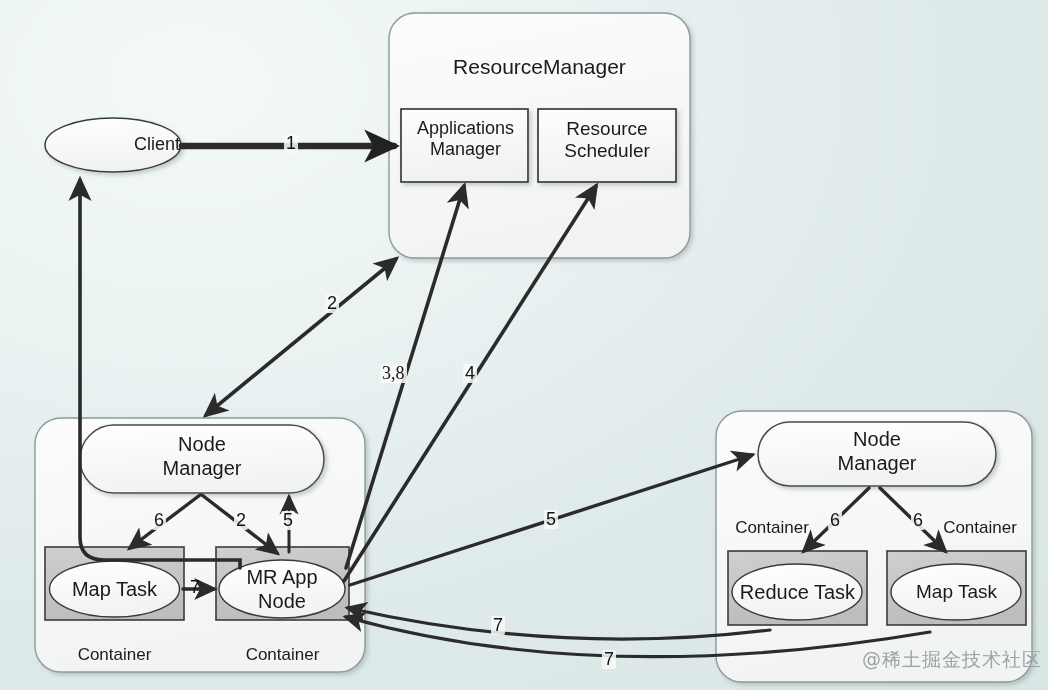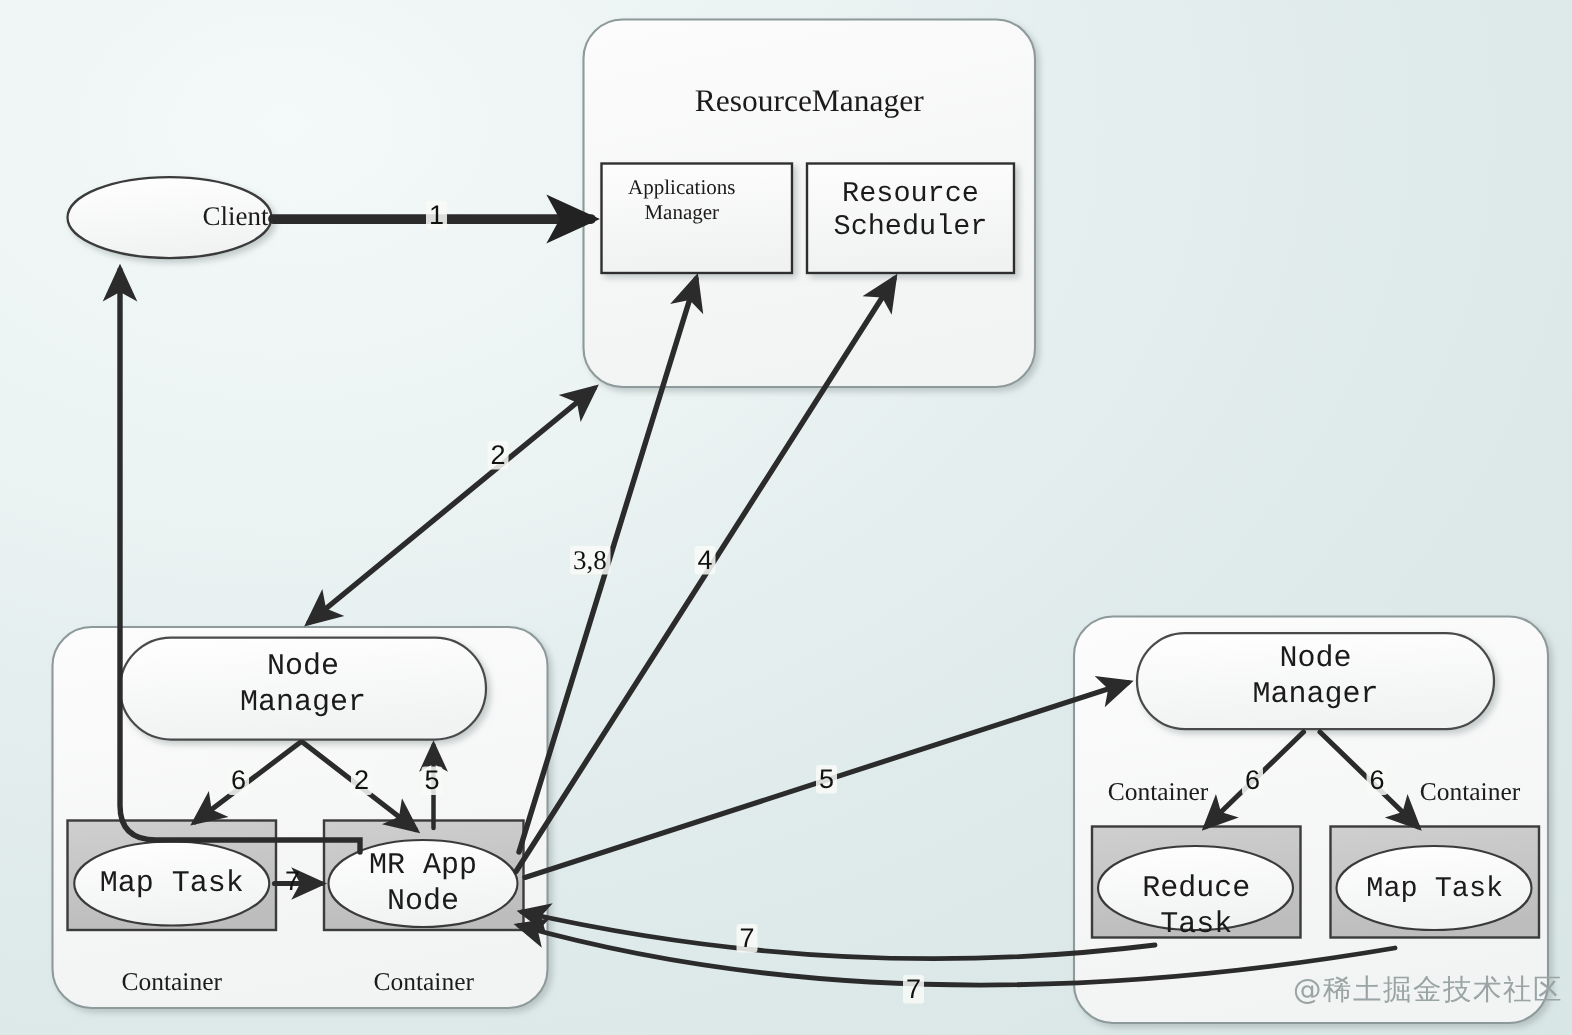--- a/index.html
+++ b/index.html
@@ -24,22 +24,22 @@
   }
   .node-label {
     position: absolute;
     z-index: 5;
     text-align: center;
     color: #1b1b1b;
     line-height: 1.18;
     pointer-events: none;
     white-space: pre-line;
   }
-  .serif { font-family: Liberation Mono, monospace; text-align: center; }
-  .sans  { font-family: Liberation Serif, serif; }
+  .serif { font-family: Liberation Sans, sans-serif; text-align: center; }
+  .sans  { font-family: Liberation Sans, sans-serif; }
 
   .edge-label {
     position: absolute;
     z-index: 6;
     font-family: "Liberation Sans", sans-serif;
     font-size: 18px;
     color: #121212;
     background: rgba(248,250,247,0.86);
     padding: 0 2px;
     border-radius: 2px;
@@ -170,21 +170,21 @@
 
       <path d="M770,630 Q560,656 348,608" stroke-width="3.2" marker-end="url(#arrow)"></path>
 
       <path d="M930,632 Q600,688 346,617" stroke-width="3.2" marker-end="url(#arrow)"></path>
 
     </g>
   </svg>
 
   <div class="node-label sans" style="left:389px; top:55px; width:301px; font-size:21px;">ResourceManager</div>
 
-  <div class="node-label sans" style="left:391px; top:118px; width:127px; font-size:14px;">Applications
+  <div class="node-label sans" style="left:402px; top:118px; width:127px; font-size:18px;">Applications
 Manager</div>
 
   <div class="node-label serif" style="left:538px; top:118px; width:138px; font-size:19px;">Resource
 Scheduler</div>
 
   <div class="node-label sans" style="left:45px; top:134px; width:136px; font-size:18px;margin-left:44px;">Client</div>
 
   <div class="node-label serif" style="left:80px; top:433px; width:244px; font-size:20px;">Node
 Manager</div>
 

